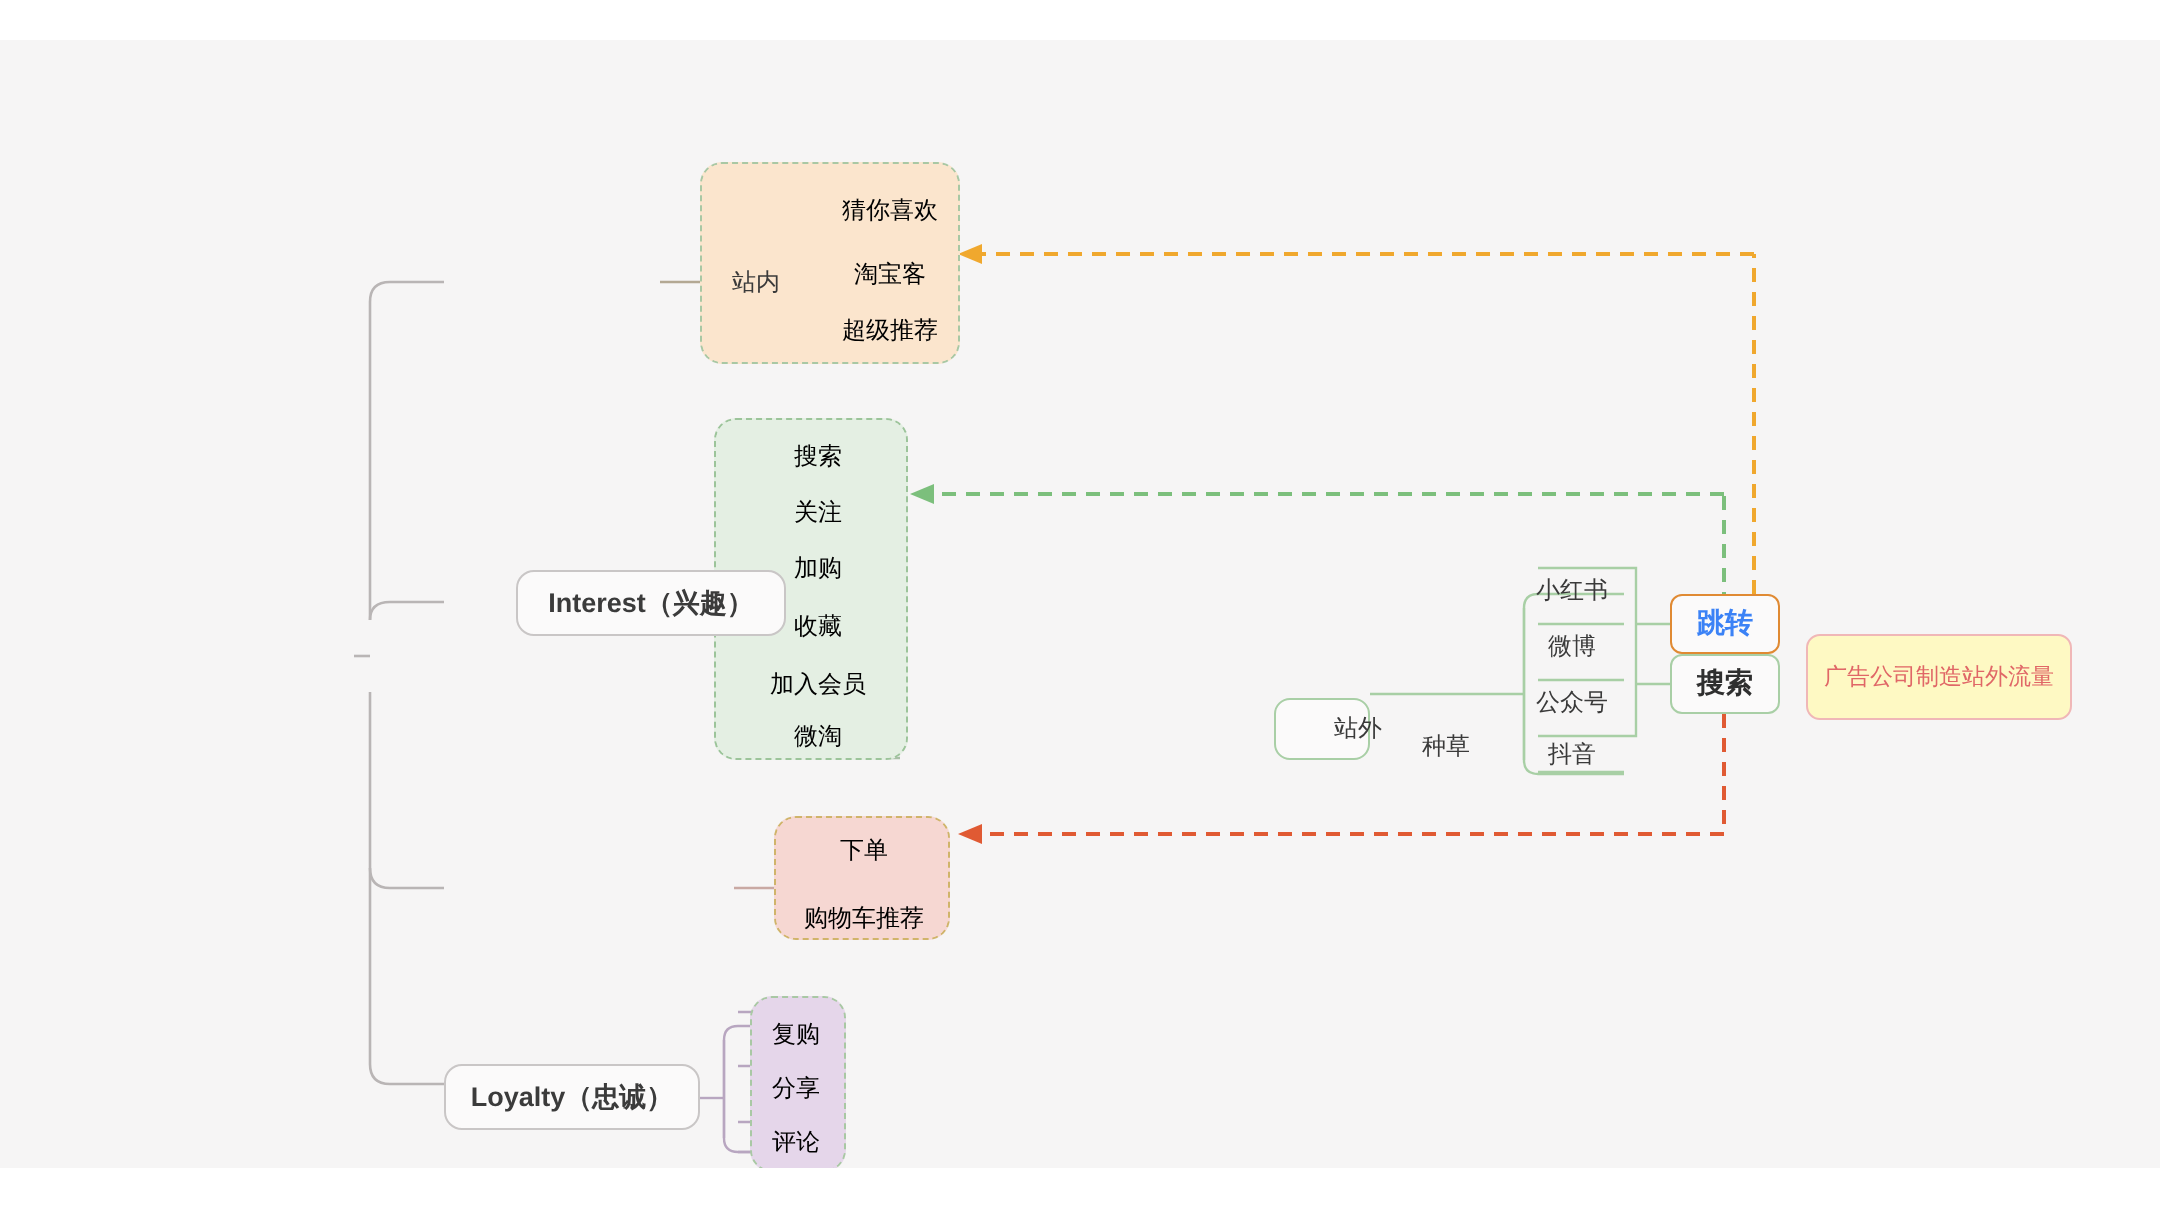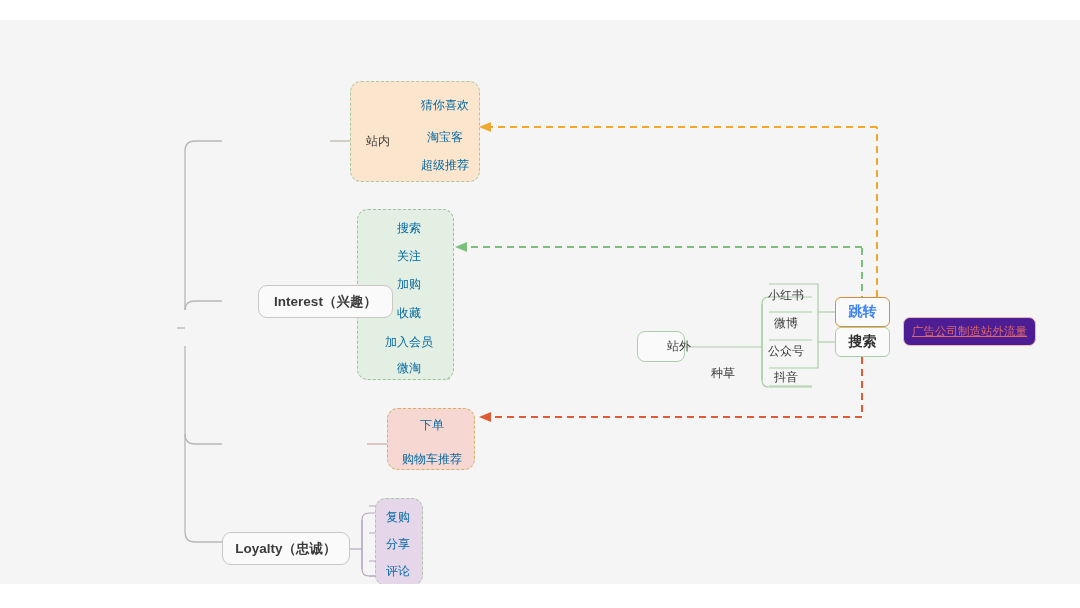--- a/index.html
+++ b/index.html
@@ -48,55 +48,55 @@
     position:absolute;box-sizing:border-box;border-radius:11px;
   }
   .g-aware   {left:350px;top:61px;width:130px;height:101px;background:#fbe5cd;border:1.4px dashed #a9c8a4;}
   .g-interest{left:357px;top:189px;width:97px;height:171px;background:#e4efe3;border:1.4px dashed #9cc49a;}
   .g-purchase{left:387px;top:388px;width:88px;height:62px;background:#f6d7d2;border:1.4px dashed #d0b46a;}
   .g-loyalty {left:375px;top:478px;width:48px;height:88px;background:#e5d6ea;border:1.4px dashed #a9c8a4;}
 
   
   .leaf{
     position:absolute;
-    color:#0369a1;font-size:12px;
+    color:#000000;font-size:12px;
     display:flex;align-items:center;justify-content:center;
     white-space:nowrap;
   }
 
   
   .sublabel{
     position:absolute;color:#3a3a3a;font-size:12px;
     display:flex;align-items:center;justify-content:center;white-space:nowrap;font-family:Liberation Serif, serif;
   }
 
   
   .n-outside{
-    left:637px;top:311px;width:48px;height:31px;
+    left:637px;top:329px;width:48px;height:31px;
     border:1.3px solid #a9cfa6;border-radius:8px;
     background:#fbfafa;color:#3a3a3a;font-size:12px;font-weight:400;padding-left:36px;
   }
   .plat{
     position:absolute;color:#3a3a3a;font-size:12px;
     display:flex;align-items:center;justify-content:center;white-space:nowrap;
   }
   .n-jump{
     left:835px;top:277px;width:55px;height:30px;
     border:1.8px solid #e08a33;border-radius:6px;
     background:#fbfafa;color:#3b82f6;font-size:14px;font-weight:700;
   }
   .n-search{
     left:835px;top:307px;width:55px;height:30px;
     border:1.3px solid #a9cfa6;border-radius:6px;
     background:#fbfafa;color:#2f2f2f;font-size:14px;font-weight:700;
   }
   .n-note{
-    left:903px;top:297px;width:133px;height:29px;
+    left:903px;top:297px;width:133px;height:43px;
     border:1.3px solid #f0b7b7;border-radius:7px;
-    background:#4c1d95;color:#e06767;font-size:11.5px;font-weight:400;text-decoration:underline;
+    background:#fef9c3;color:#e06767;font-size:11.5px;font-weight:400;
   }
 </style>
 </head>
 <body>
 
 <div id="canvas">
   <div id="stage">
 
     <svg id="wires" viewBox="0 0 1080 564" xmlns="http://www.w3.org/2000/svg">
       <g fill="none" stroke="#b9b5b5" stroke-width="1.3">

